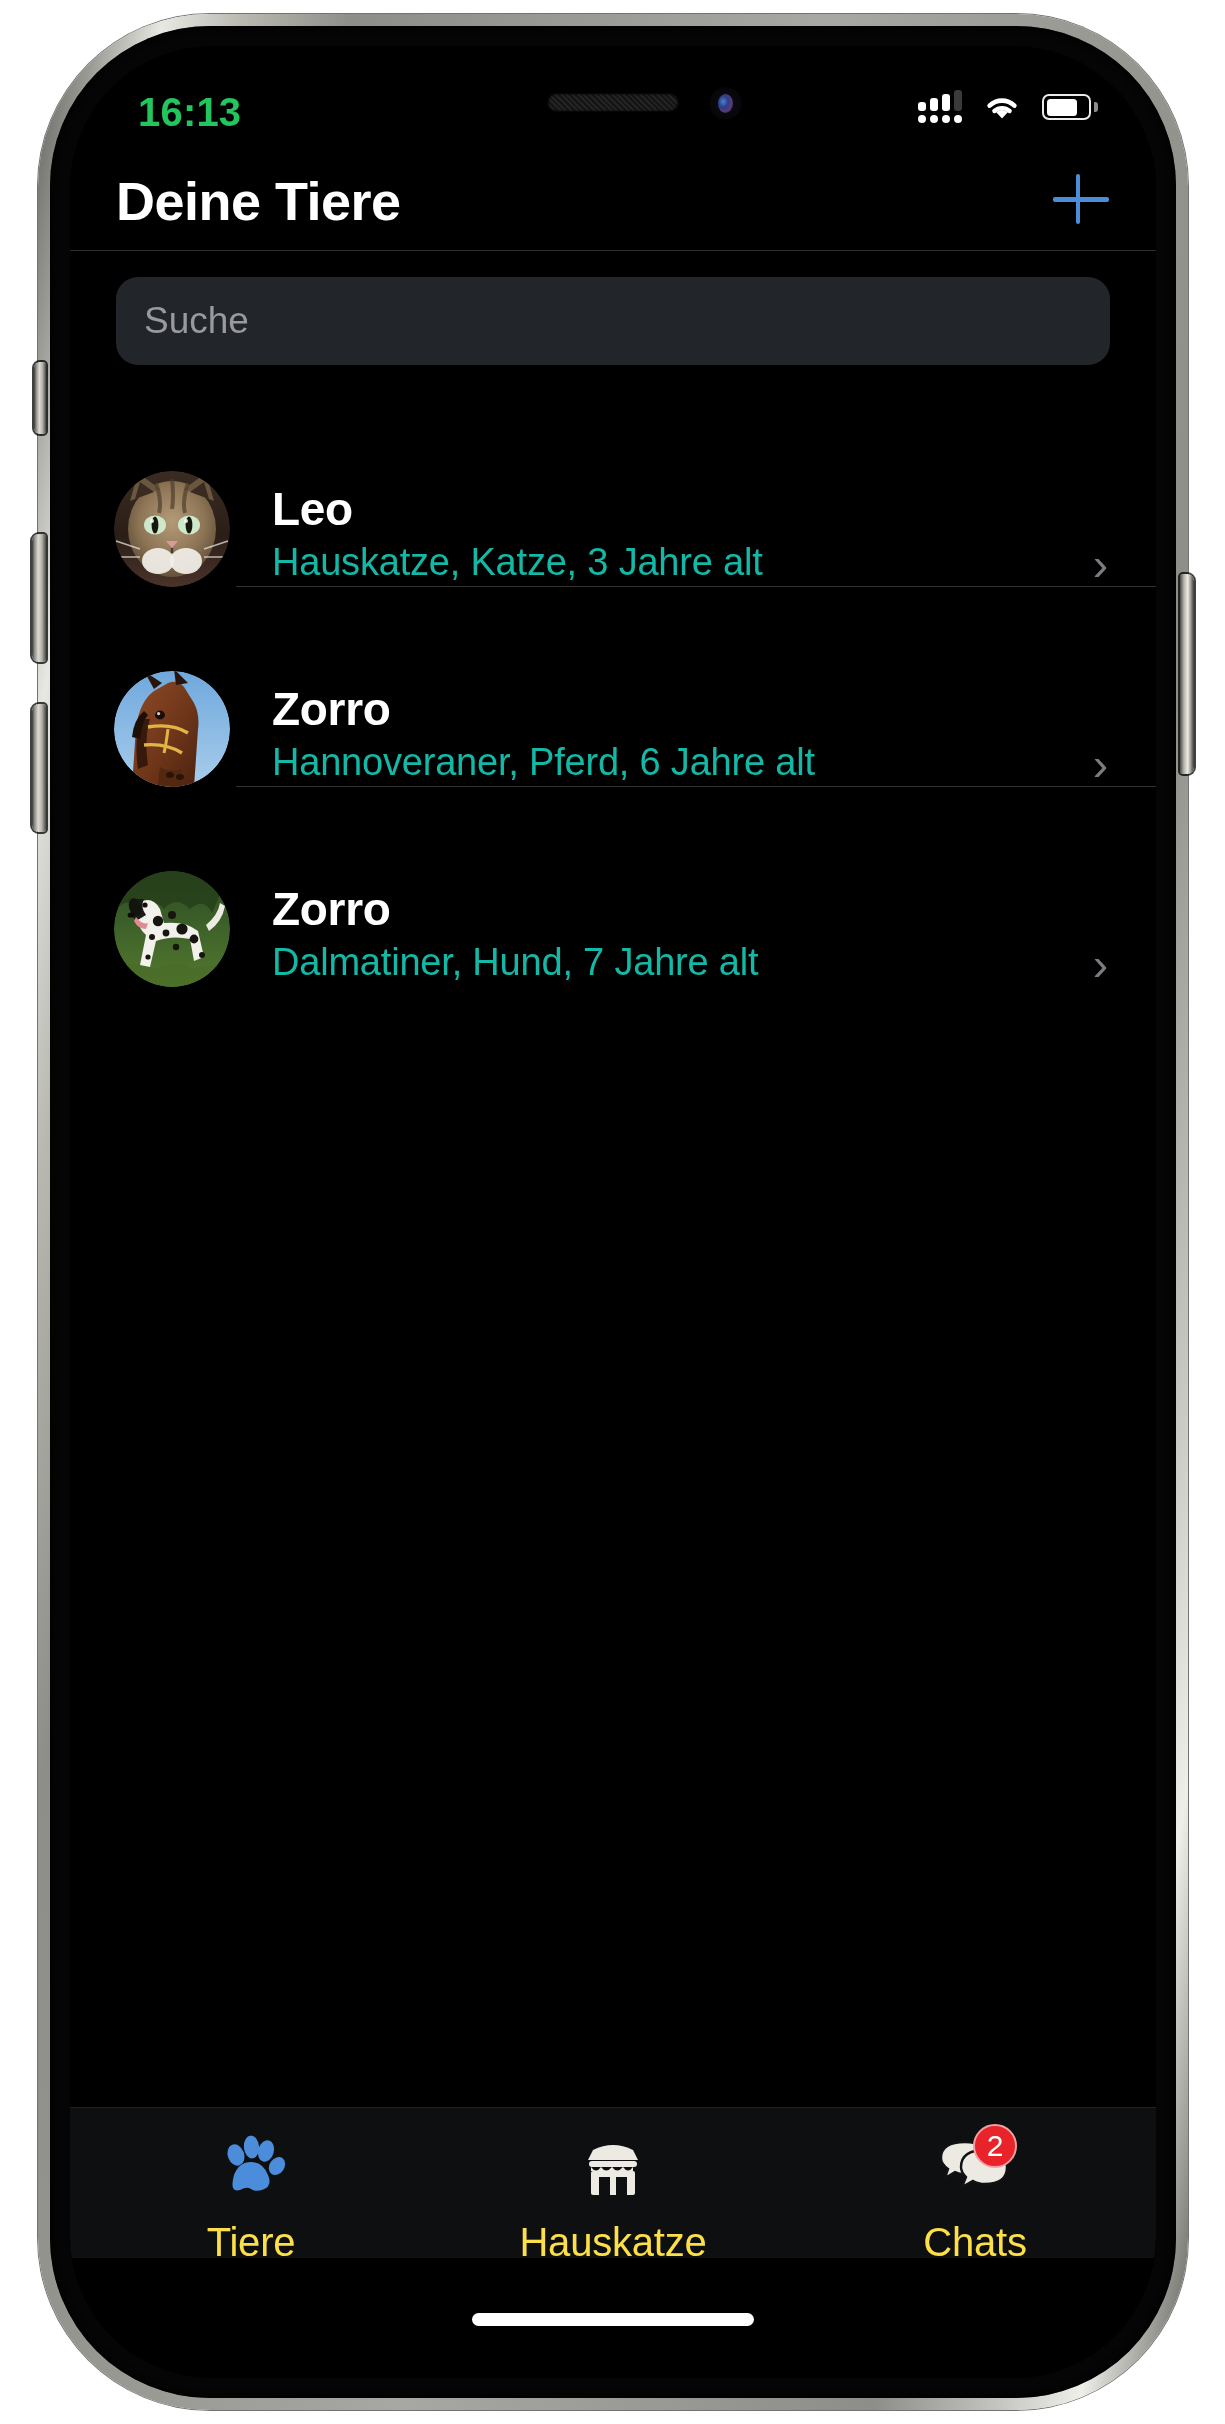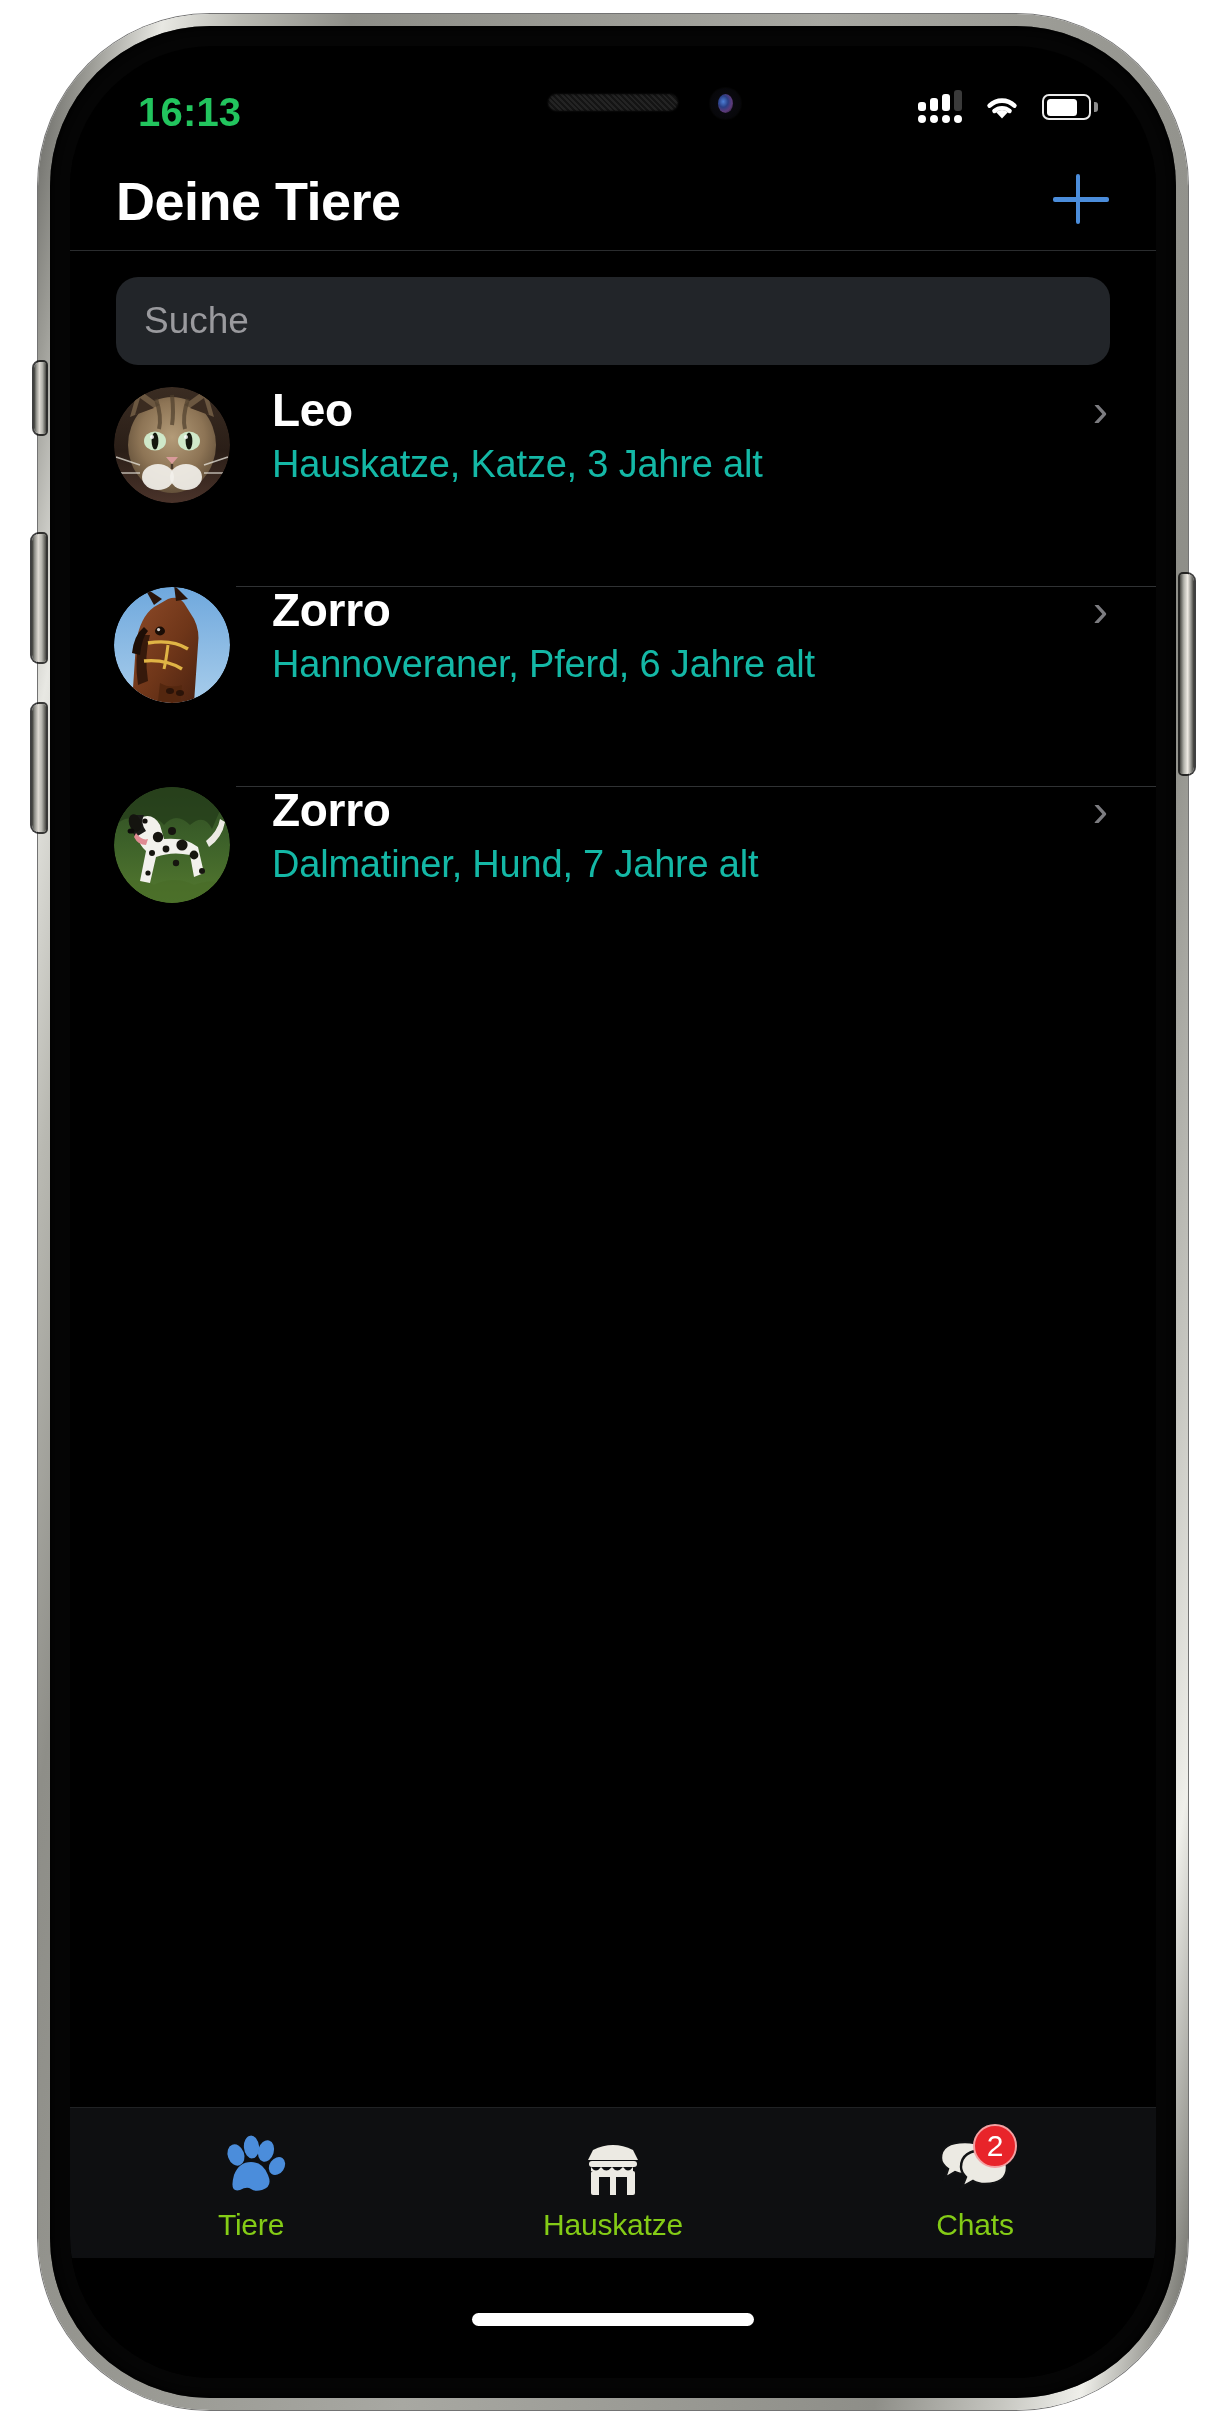--- a/index.html
+++ b/index.html
@@ -214,21 +214,21 @@
     padding: 8px 28px;
     outline: none;
   }
   #search-input::placeholder { color: #9a9a9e; }
 
   
   #pet-list { margin-top: 22px; }
   .pet-row {
     position: relative;
     display: flex;
-    align-items: flex-start;
+    align-items: flex-end;
     padding: 0 44px 0 44px;
     height: 200px;
     cursor: pointer;
   }
   .pet-row .divider {
     position: absolute;
     left: 166px;
     right: 0;
     bottom: 0;
     height: 1.5px;
@@ -285,23 +285,23 @@
     flex-direction: column;
     align-items: center;
     justify-content: flex-start;
     padding-top: 20px;
     cursor: pointer;
     position: relative;
   }
   .tab-icon { position: relative; width: 72px; height: 72px; }
   .tab-icon svg { display:block; width: 72px; height: 72px; }
   .tab-label {
-    margin-top: 8px;
-    color: #84cc16;
-    font-size: 30px;
+    margin-top: 20px;
+    color: #fde047;
+    font-size: 40px;
     letter-spacing: -0.2px;
   }
   #chats-badge {
     position: absolute;
     right: -6px;
     top: -4px;
     min-width: 44px;
     height: 44px;
     border-radius: 22px;
     background: #e8242a;

